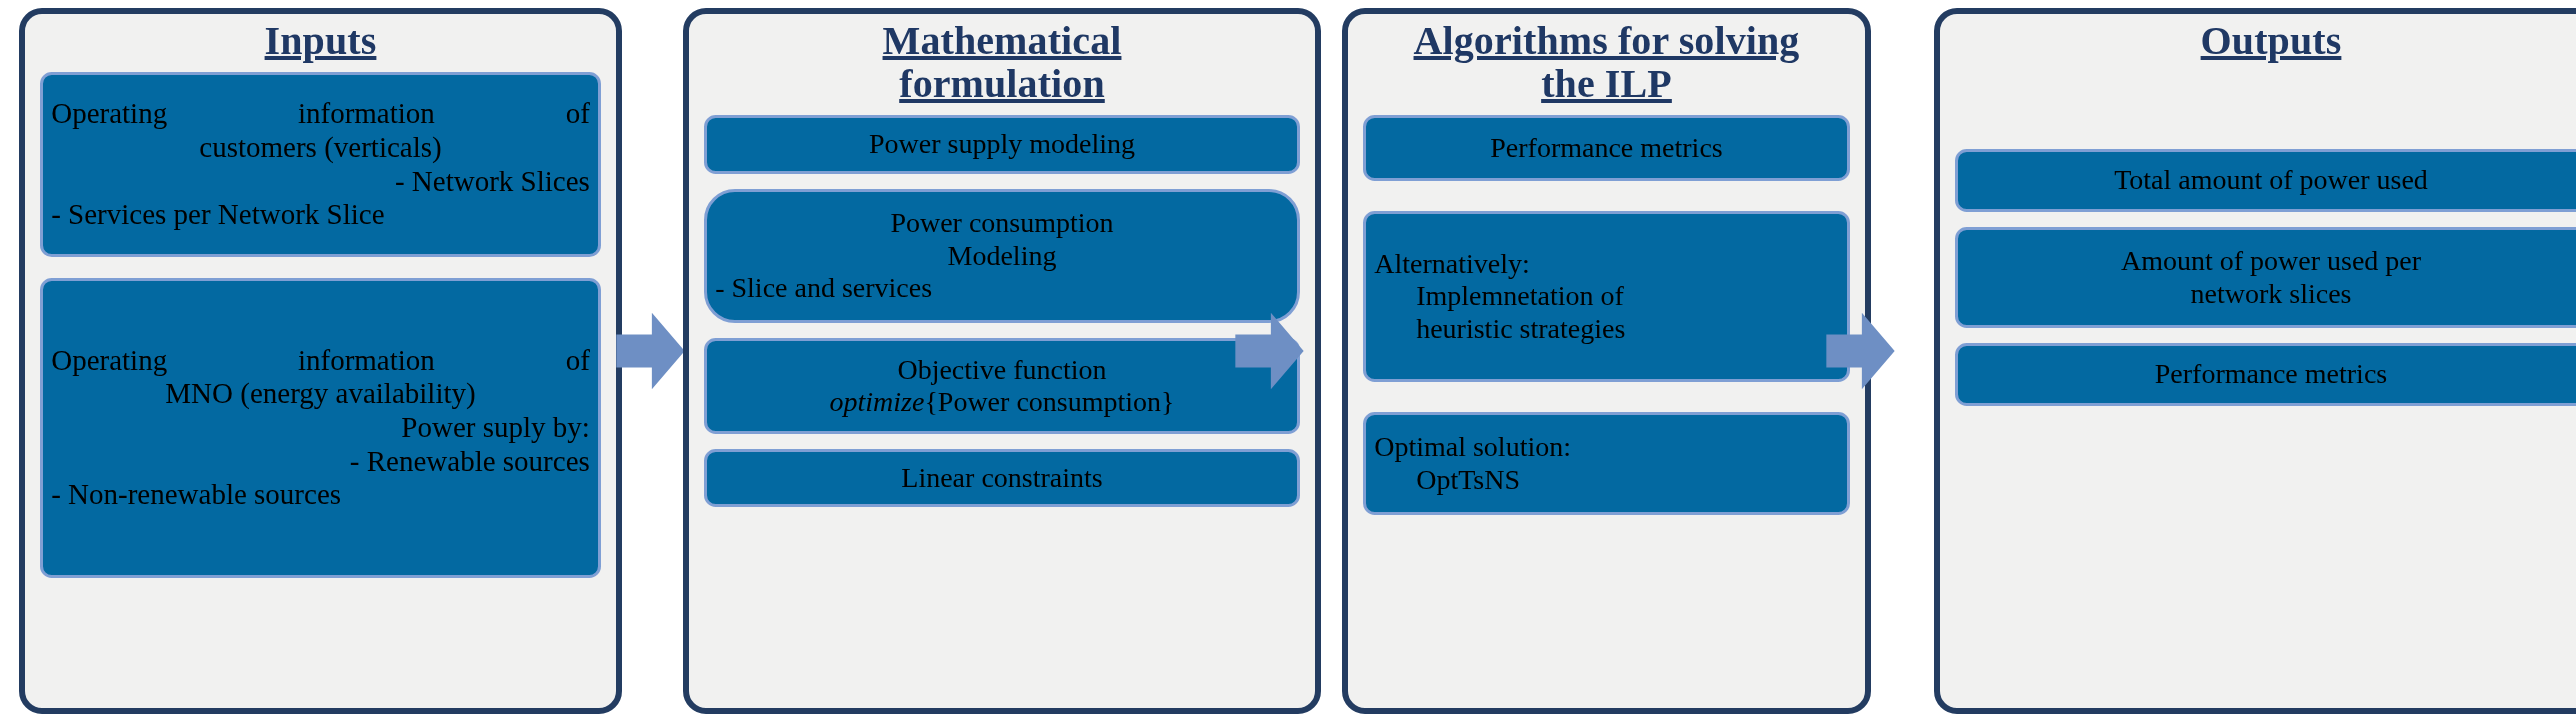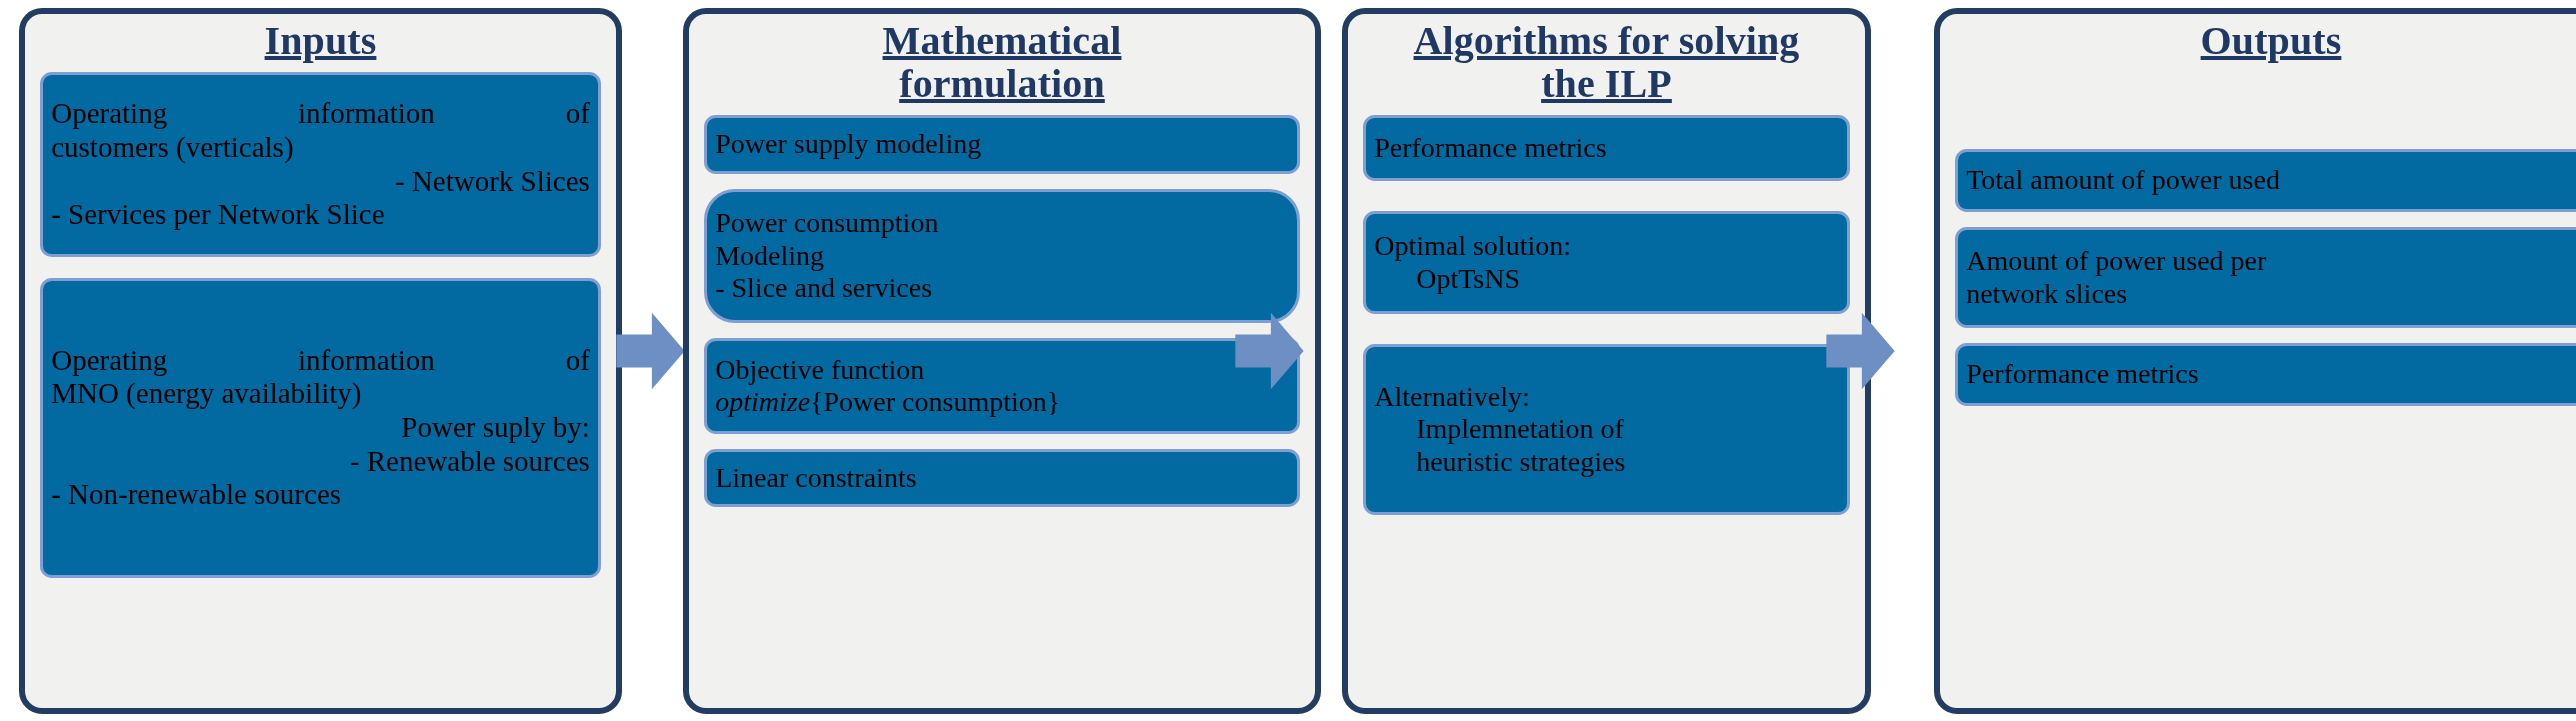--- a/index.html
+++ b/index.html
@@ -63,21 +63,21 @@
     font-size: 28px;
     line-height: 1.16;
     padding: 5.5px 8.2px;
     margin-bottom: 11.7px;
     display: flex;
     flex-direction: column;
     justify-content: center;
   }
   .card:last-child { margin-bottom: 0; }
 
-  .line-center      { text-align: left; display: block; }
+  .line-center      { text-align: center; display: block; }
   .line-justify     { text-align: justify; text-align-last: justify; display: block; }
   .line-left        { text-align: left; display: block; }
   .line-indent      { text-align: right; display: block; padding-left: 18px; }
   .line-indent2     { text-align: left; display: block; padding-left: 42px; }
   .italic           { font-style: italic; }
 
   
   .arrow {
     position: absolute;
     display: block;
@@ -184,31 +184,31 @@
 
   <section class="panel" id="panel-algorithms">
     <h2 class="panel-title">Algorithms for solving
 the ILP</h2>
     <div class="panel-body" id="body-algorithms">
 
       <div class="card" id="card-perf-metrics">
         <span class="line-center">Performance  metrics</span>
       </div>
 
-      <div class="card" id="card-optimal">
-        <span class="line-left">Optimal  solution:</span>
-        <span class="line-indent2">OptTsNS</span>
-      </div>
-
       <div class="card" id="card-alternative">
         <span class="line-left">Alternatively:</span>
         <span class="line-indent2">Implemnetation  of</span>
         <span class="line-indent2">heuristic  strategies</span>
       </div>
 
+      <div class="card" id="card-optimal">
+        <span class="line-left">Optimal  solution:</span>
+        <span class="line-indent2">OptTsNS</span>
+      </div>
+
     </div>
   </section>
 
   <svg class="arrow" id="arrow-3" style="left:1826px; top:310px;" width="69" height="82" viewBox="0 0 100 120">
     <polygon points="0,36 52,36 52,4 100,60 52,116 52,84 0,84" fill="#6E8FC4"></polygon>
   </svg>
 
   <section class="panel" id="panel-outputs">
     <h2 class="panel-title">Outputs</h2>
     <div class="panel-body" id="body-outputs">

